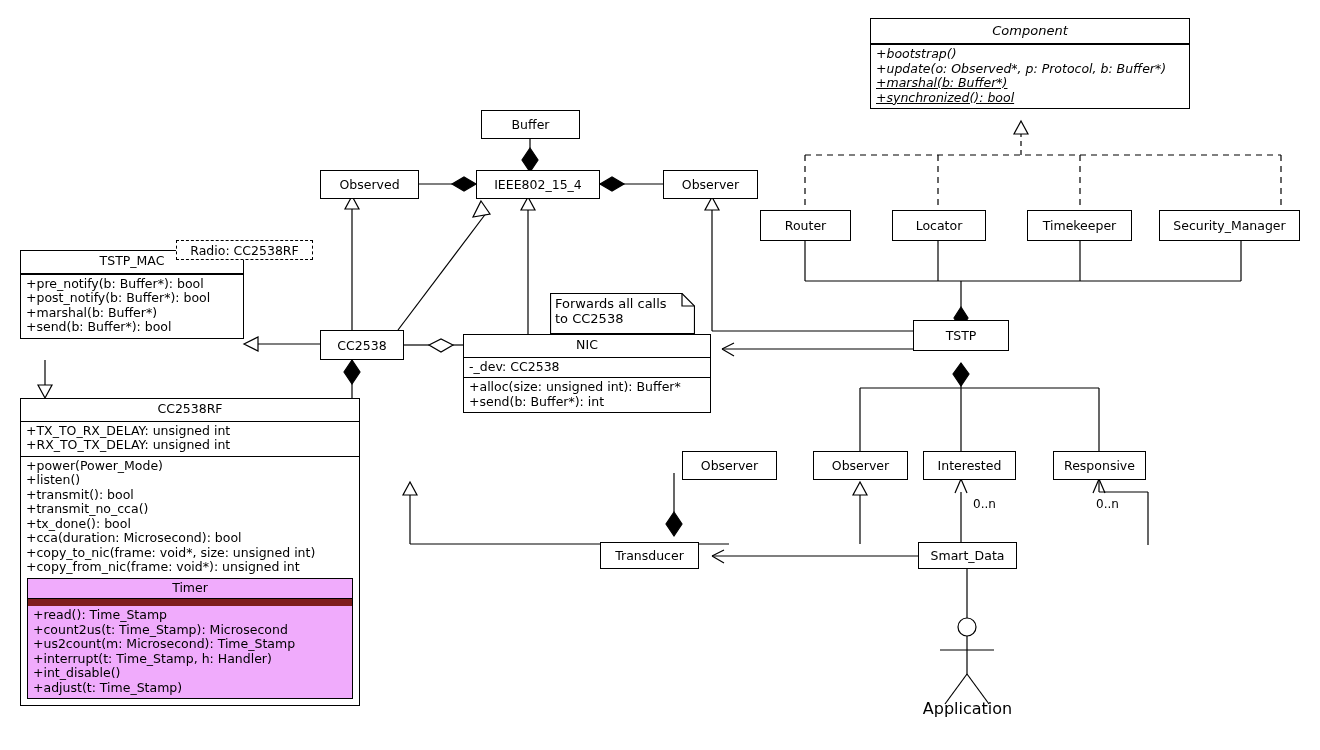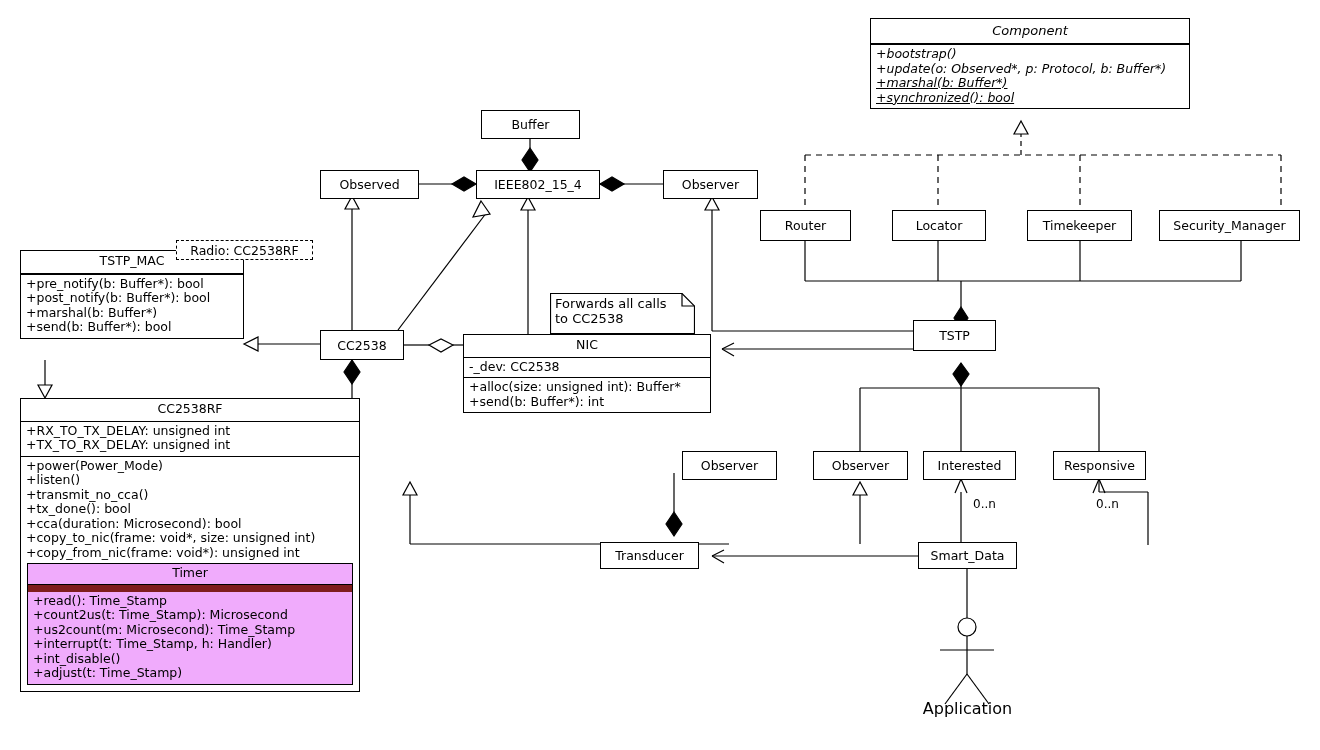--- a/index.html
+++ b/index.html
@@ -268,21 +268,21 @@
   </div>
 
   <div class="simplebox" style="left:1027px; top:210px; width:105px; height:31px;">
     <span>Timekeeper</span>
   </div>
 
   <div class="simplebox" style="left:1159px; top:210px; width:141px; height:31px;">
     <span>Security_Manager</span>
   </div>
 
-  <div class="simplebox" style="left:913px; top:320px; width:83px; height:31px;">
+  <div class="simplebox" style="left:913px; top:320px; width:96px; height:31px;">
     <span>TSTP</span>
   </div>
 
   <div class="tmplbox" style="left:176px; top:240px; width:137px; height:20px;">
     <span>Radio: CC2538RF</span>
   </div>
 
   <div class="umlbox" style="left:20px; top:250px; width:224px;">
     <div class="name">TSTP_MAC</div>
     <div class="sep"></div>
@@ -316,26 +316,27 @@
     </div>
     <div class="compart">
       <div class="row">+alloc(size: unsigned int): Buffer*</div>
       <div class="row">+send(b: Buffer*): int</div>
     </div>
   </div>
 
   <div class="umlbox" style="left:20px; top:398px; width:340px;">
     <div class="name">CC2538RF</div>
     <div class="compart">
+      <div class="row">+TX_TO_RX_DELAY: unsigned int</div>
       <div class="row">+RX_TO_TX_DELAY: unsigned int</div>
-      <div class="row">+TX_TO_RX_DELAY: unsigned int</div>
     </div>
     <div class="compart">
       <div class="row">+power(Power_Mode)</div>
       <div class="row">+listen()</div>
+      <div class="row">+transmit(): bool</div>
       <div class="row">+transmit_no_cca()</div>
       <div class="row">+tx_done(): bool</div>
       <div class="row">+cca(duration: Microsecond): bool</div>
       <div class="row">+copy_to_nic(frame: void*, size: unsigned int)</div>
       <div class="row">+copy_from_nic(frame: void*): unsigned int</div>
 
       <div class="nested">
         <div class="name">Timer</div>
         <div class="sep"></div>
         <div class="compart" style="border-top:7px solid #7f1d1d;">

